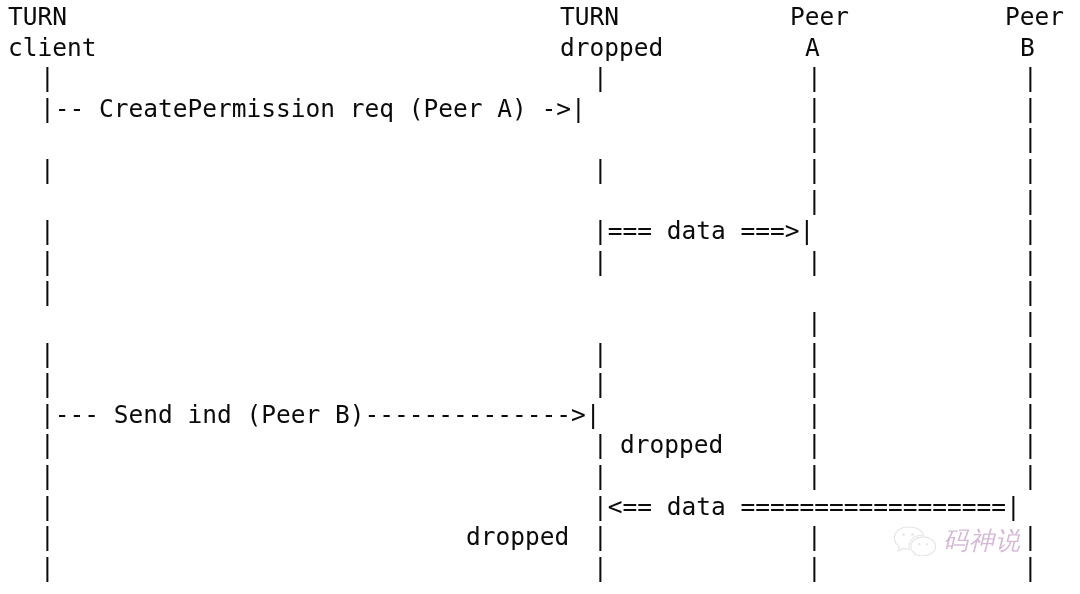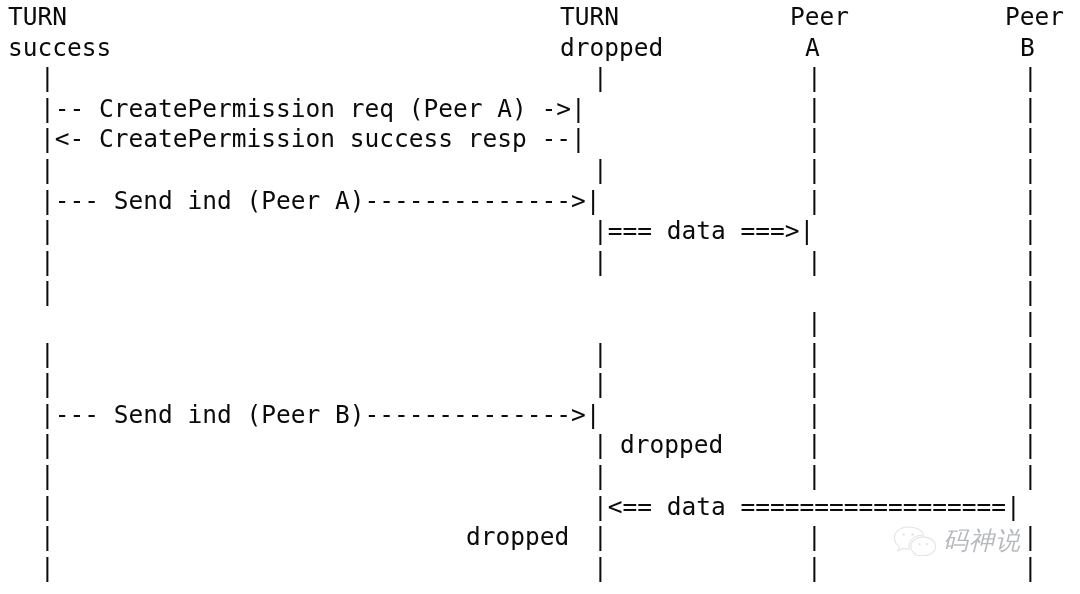--- a/index.html
+++ b/index.html
@@ -37,69 +37,67 @@
     user-select: none;
   }
   .watermark-mark {
     width: 44px;
     height: 32px;
     display: block;
   }
   .watermark-text {
     font-family: "DejaVu Sans", "Liberation Sans", sans-serif;
     font-size: 25px;
-    color: #0f172a;
+    color: #701a75;
     letter-spacing: 1px;
     font-style: italic;
     line-height: 1;
     white-space: nowrap;
   }
 </style>
 </head>
 <body>
 
 <div id="diagram">
 
   <div id="ascii-layer">
       <div style="position: absolute; left: 0px; top: 2px; height: 30.6px; width: 1080px;">
         <span style="position: absolute; left: 8px; top: 0px; font: 500 24.5px / 30.6px &quot;DejaVu Sans Mono&quot;, &quot;Liberation Mono&quot;, monospace; color: rgb(11, 11, 11); white-space: pre;">TURN</span>
         <span style="position: absolute; left: 560px; top: 0px; font: 500 24.5px / 30.6px &quot;DejaVu Sans Mono&quot;, &quot;Liberation Mono&quot;, monospace; color: rgb(11, 11, 11); white-space: pre;">TURN</span>
         <span style="position: absolute; left: 790px; top: 0px; font: 500 24.5px / 30.6px &quot;DejaVu Sans Mono&quot;, &quot;Liberation Mono&quot;, monospace; color: rgb(11, 11, 11); white-space: pre;">Peer</span>
         <span style="position: absolute; left: 1005px; top: 0px; font: 500 24.5px / 30.6px &quot;DejaVu Sans Mono&quot;, &quot;Liberation Mono&quot;, monospace; color: rgb(11, 11, 11); white-space: pre;">Peer</span>
       </div>
       <div style="position: absolute; left: 0px; top: 32.6px; height: 30.6px; width: 1080px;">
-        <span style="position: absolute; left: 8px; top: 0px; font: 500 24.5px / 30.6px &quot;DejaVu Sans Mono&quot;, &quot;Liberation Mono&quot;, monospace; color: rgb(11, 11, 11); white-space: pre;">success</span>
+        <span style="position: absolute; left: 8px; top: 0px; font: 500 24.5px / 30.6px &quot;DejaVu Sans Mono&quot;, &quot;Liberation Mono&quot;, monospace; color: rgb(11, 11, 11); white-space: pre;">client</span>
         <span style="position: absolute; left: 560px; top: 0px; font: 500 24.5px / 30.6px &quot;DejaVu Sans Mono&quot;, &quot;Liberation Mono&quot;, monospace; color: rgb(11, 11, 11); white-space: pre;">dropped</span>
         <span style="position: absolute; left: 805px; top: 0px; font: 500 24.5px / 30.6px &quot;DejaVu Sans Mono&quot;, &quot;Liberation Mono&quot;, monospace; color: rgb(11, 11, 11); white-space: pre;">A</span>
         <span style="position: absolute; left: 1020px; top: 0px; font: 500 24.5px / 30.6px &quot;DejaVu Sans Mono&quot;, &quot;Liberation Mono&quot;, monospace; color: rgb(11, 11, 11); white-space: pre;">B</span>
       </div>
       <div style="position: absolute; left: 0px; top: 63.2px; height: 30.6px; width: 1080px;">
         <span style="position: absolute; left: 40px; top: 0px; font: 500 24.5px / 30.6px &quot;DejaVu Sans Mono&quot;, &quot;Liberation Mono&quot;, monospace; color: rgb(11, 11, 11); white-space: pre;">|</span>
         <span style="position: absolute; left: 593px; top: 0px; font: 500 24.5px / 30.6px &quot;DejaVu Sans Mono&quot;, &quot;Liberation Mono&quot;, monospace; color: rgb(11, 11, 11); white-space: pre;">|</span>
         <span style="position: absolute; left: 807px; top: 0px; font: 500 24.5px / 30.6px &quot;DejaVu Sans Mono&quot;, &quot;Liberation Mono&quot;, monospace; color: rgb(11, 11, 11); white-space: pre;">|</span>
         <span style="position: absolute; left: 1023px; top: 0px; font: 500 24.5px / 30.6px &quot;DejaVu Sans Mono&quot;, &quot;Liberation Mono&quot;, monospace; color: rgb(11, 11, 11); white-space: pre;">|</span>
       </div>
       <div style="position: absolute; left: 0px; top: 93.8px; height: 30.6px; width: 916px;">
         <span style="position: absolute; left: 40px; top: 0px; font: 500 24.5px / 30.6px &quot;DejaVu Sans Mono&quot;, &quot;Liberation Mono&quot;, monospace; color: rgb(11, 11, 11); white-space: pre;">|-- CreatePermission req (Peer A) -&gt;|</span>
         <span style="position: absolute; left: 807px; top: 0px; font: 500 24.5px / 30.6px &quot;DejaVu Sans Mono&quot;, &quot;Liberation Mono&quot;, monospace; color: rgb(11, 11, 11); white-space: pre;">|</span>
         <span style="position: absolute; left: 1023px; top: 0px; font: 500 24.5px / 30.6px &quot;DejaVu Sans Mono&quot;, &quot;Liberation Mono&quot;, monospace; color: rgb(11, 11, 11); white-space: pre;">|</span>
       </div>
       <div style="position: absolute; left: 0px; top: 124.4px; height: 30.6px; width: 1080px;">
-        <span style="position: absolute; left: 40px; top: 0px; font: 500 24.5px / 30.6px &quot;DejaVu Sans Mono&quot;, &quot;Liberation Mono&quot;, monospace; color: rgb(11, 11, 11); white-space: pre;">|&lt;- CreatePermission success resp --|</span>
         <span style="position: absolute; left: 807px; top: 0px; font: 500 24.5px / 30.6px &quot;DejaVu Sans Mono&quot;, &quot;Liberation Mono&quot;, monospace; color: rgb(11, 11, 11); white-space: pre;">|</span>
         <span style="position: absolute; left: 1023px; top: 0px; font: 500 24.5px / 30.6px &quot;DejaVu Sans Mono&quot;, &quot;Liberation Mono&quot;, monospace; color: rgb(11, 11, 11); white-space: pre;">|</span>
       </div>
       <div style="position: absolute; left: 0px; top: 155px; height: 30.6px; width: 1080px;">
         <span style="position: absolute; left: 40px; top: 0px; font: 500 24.5px / 30.6px &quot;DejaVu Sans Mono&quot;, &quot;Liberation Mono&quot;, monospace; color: rgb(11, 11, 11); white-space: pre;">|</span>
         <span style="position: absolute; left: 593px; top: 0px; font: 500 24.5px / 30.6px &quot;DejaVu Sans Mono&quot;, &quot;Liberation Mono&quot;, monospace; color: rgb(11, 11, 11); white-space: pre;">|</span>
         <span style="position: absolute; left: 807px; top: 0px; font: 500 24.5px / 30.6px &quot;DejaVu Sans Mono&quot;, &quot;Liberation Mono&quot;, monospace; color: rgb(11, 11, 11); white-space: pre;">|</span>
         <span style="position: absolute; left: 1023px; top: 0px; font: 500 24.5px / 30.6px &quot;DejaVu Sans Mono&quot;, &quot;Liberation Mono&quot;, monospace; color: rgb(11, 11, 11); white-space: pre;">|</span>
       </div>
       <div style="position: absolute; left: 0px; top: 185.6px; height: 30.6px; width: 1080px;">
-        <span style="position: absolute; left: 40px; top: 0px; font: 500 24.5px / 30.6px &quot;DejaVu Sans Mono&quot;, &quot;Liberation Mono&quot;, monospace; color: rgb(11, 11, 11); white-space: pre;">|--- Send ind (Peer A)--------------&gt;|</span>
         <span style="position: absolute; left: 807px; top: 0px; font: 500 24.5px / 30.6px &quot;DejaVu Sans Mono&quot;, &quot;Liberation Mono&quot;, monospace; color: rgb(11, 11, 11); white-space: pre;">|</span>
         <span style="position: absolute; left: 1023px; top: 0px; font: 500 24.5px / 30.6px &quot;DejaVu Sans Mono&quot;, &quot;Liberation Mono&quot;, monospace; color: rgb(11, 11, 11); white-space: pre;">|</span>
       </div>
       <div style="position: absolute; left: 0px; top: 216.2px; height: 30.6px; width: 1080px;">
         <span style="position: absolute; left: 40px; top: 0px; font: 500 24.5px / 30.6px &quot;DejaVu Sans Mono&quot;, &quot;Liberation Mono&quot;, monospace; color: rgb(11, 11, 11); white-space: pre;">|</span>
         <span style="position: absolute; left: 593px; top: 0px; font: 500 24.5px / 30.6px &quot;DejaVu Sans Mono&quot;, &quot;Liberation Mono&quot;, monospace; color: rgb(11, 11, 11); white-space: pre;">|=== data ===&gt;|</span>
         <span style="position: absolute; left: 1023px; top: 0px; font: 500 24.5px / 30.6px &quot;DejaVu Sans Mono&quot;, &quot;Liberation Mono&quot;, monospace; color: rgb(11, 11, 11); white-space: pre;">|</span>
       </div>
       <div style="position: absolute; left: 0px; top: 246.8px; height: 30.6px; width: 1080px;">
         <span style="position: absolute; left: 40px; top: 0px; font: 500 24.5px / 30.6px &quot;DejaVu Sans Mono&quot;, &quot;Liberation Mono&quot;, monospace; color: rgb(11, 11, 11); white-space: pre;">|</span>

